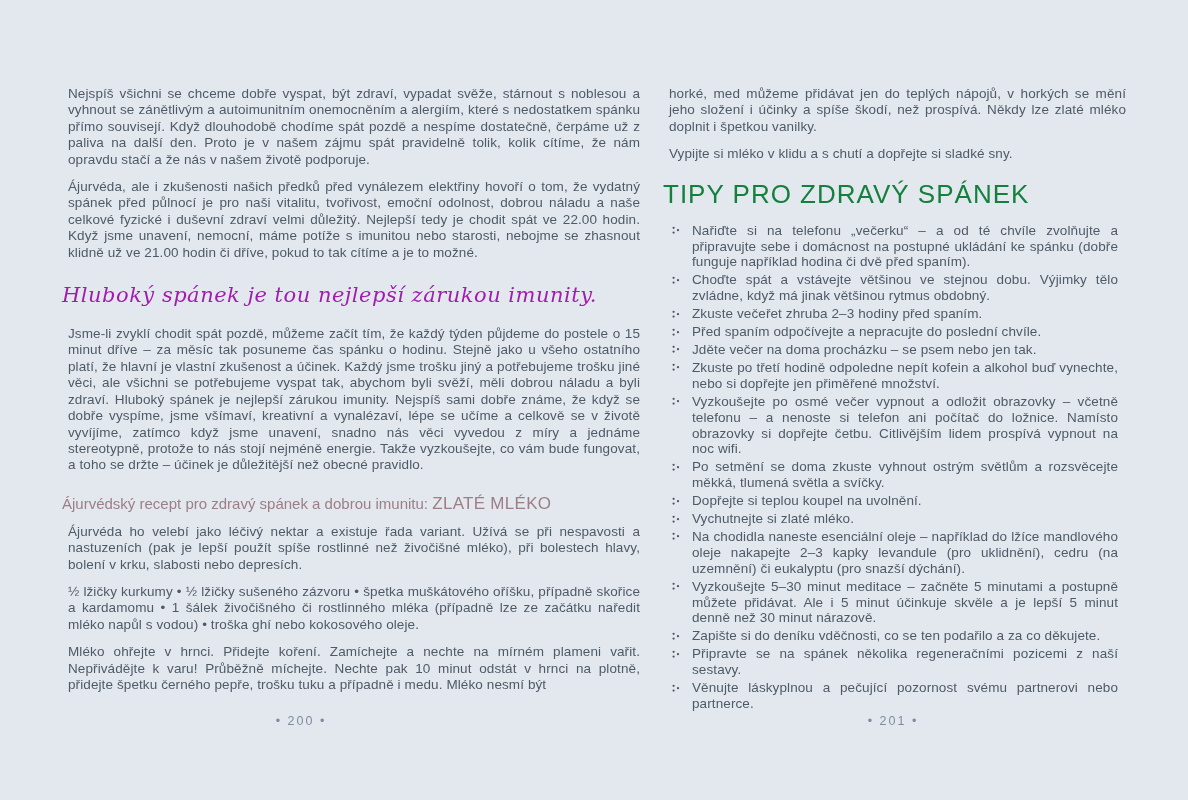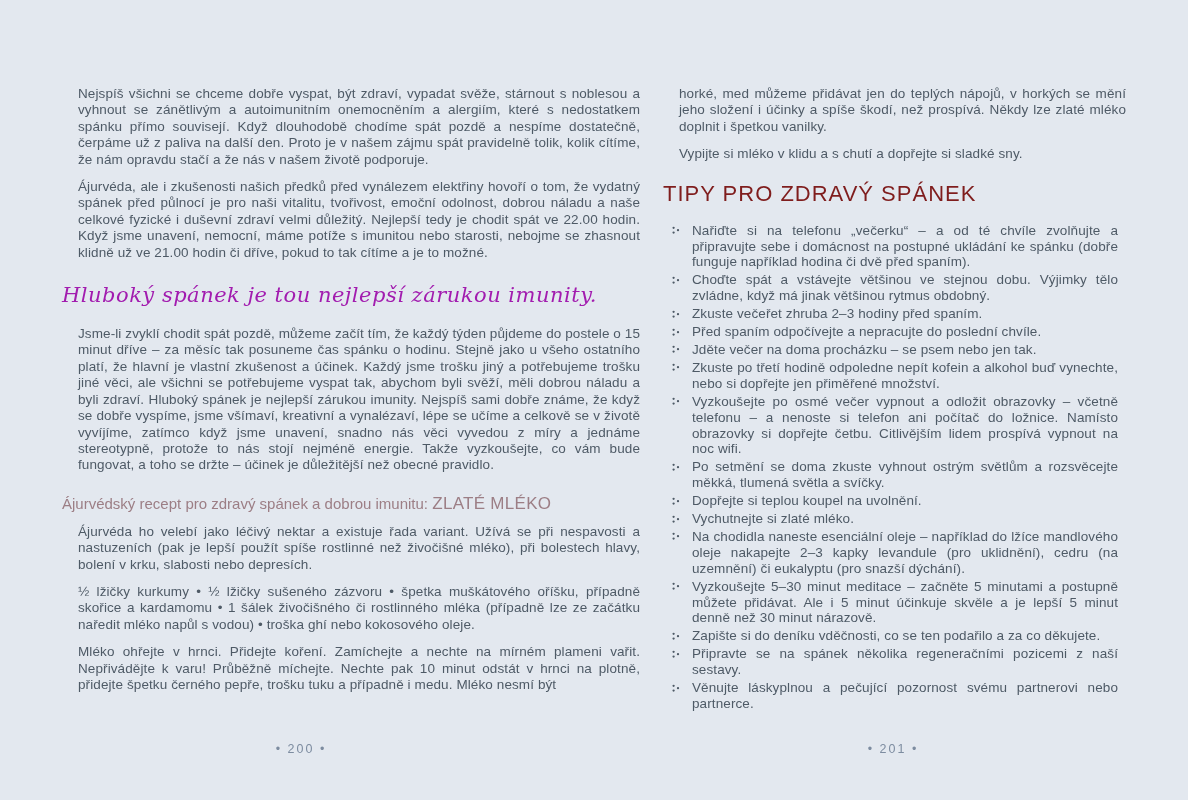--- a/index.html
+++ b/index.html
@@ -16,21 +16,21 @@
     position: relative;
   }
   .page-col {
     position: absolute;
     top: 86px;
   }
   .left-col  { left: 62px;  width: 578px; }
   .right-col { left: 663px; width: 463px; }
 
   p.body-text {
-    margin: 0 0 11px 16px;
+    margin: 0 0 11px 6px;
     font-size: 13.5px;
     line-height: 16.4px;
     text-align: justify;
     hyphens: auto;
     -webkit-hyphens: auto;
     letter-spacing: 0.1px;
   }
   .script-heading {
     margin: 22px 0 19px 0;
     font-family: "DejaVu Serif", serif;
@@ -47,24 +47,24 @@
     font-size: 15px;
     line-height: 20px;
     font-weight: 400;
   }
   .recipe-heading .recipe-title {
     font-size: 17px;
     letter-spacing: 0.3px;
   }
   .section-heading {
     margin: 16px 0 14px 0;
-    font-size: 22px;
+    font-size: 26px;
     line-height: 30px;
     font-weight: 300;
-    color: #7f1d1d;
+    color: #15803d;
     letter-spacing: 1px;
   }
   ul.tips-list {
     list-style: none;
     margin: 8px;
     padding: 0;
   }
   ul.tips-list li {
     position: relative;
     padding-left: 21px;
@@ -79,21 +79,21 @@
   .bullet-mark {
     position: absolute;
     left: 1px;
     top: 3.5px;
     width: 8px;
     height: 9px;
   }
   .bullet-mark svg { display: block; }
   .page-number {
     position: absolute;
-    top: 742px;
+    top: 714px;
     width: 120px;
     text-align: center;
     font-size: 12.5px;
     color: #7d8ca0;
     letter-spacing: 2px;
   }
   .page-number.left-num  { left: 241px; }
   .page-number.right-num { left: 833px; }
 </style>
 </head>

